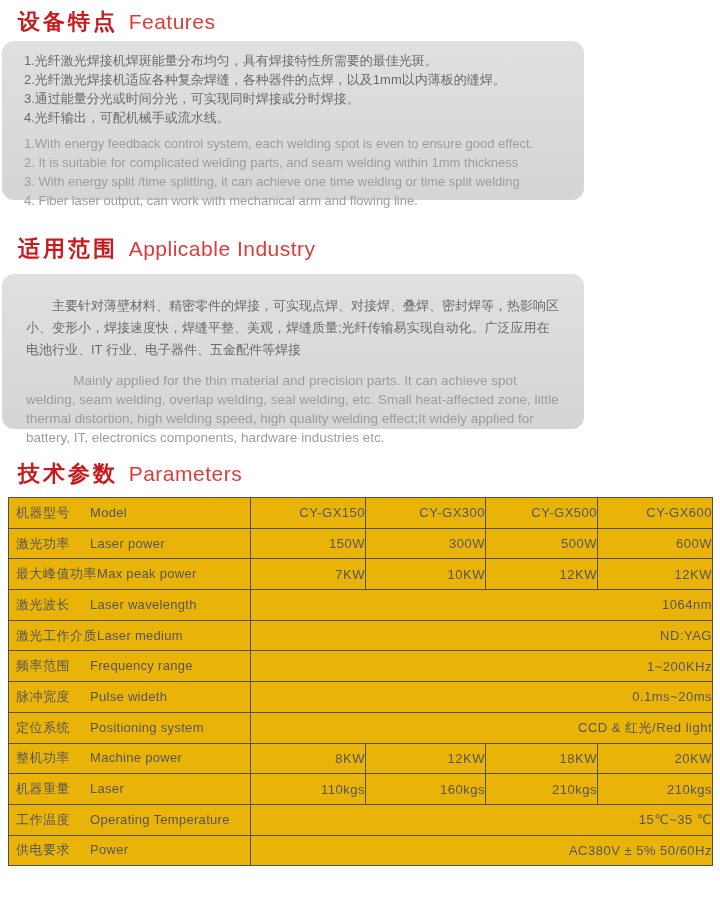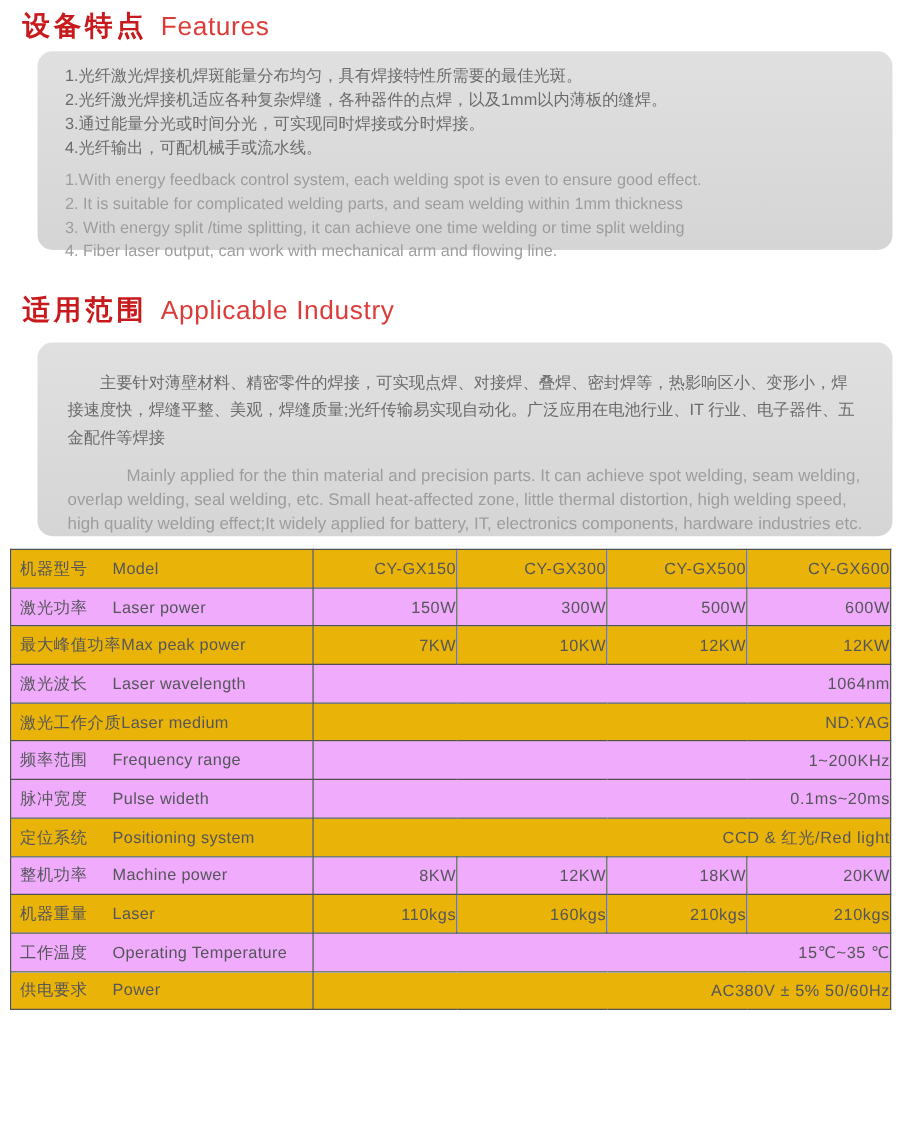--- a/index.html
+++ b/index.html
@@ -26,22 +26,22 @@
   .sec-title .t-en{
     font-size:21px;font-weight:normal;
     color:#dc3c39;letter-spacing:0.5px;margin-left:4px;
   }
   .title-1{padding-top:7px;}
   .title-2{margin-top:34px;}
   .title-3{margin-top:30px;}
 
   
   .gray-box{
-    width:684px;
-    margin-left:30px;
+    width:582px;
+    margin-left:2px;
     background:linear-gradient(#e0e0e0,#d5d5d5);
     border-radius:12px;
     box-sizing:border-box;
   }
   .box-features{height:159px;margin-top:6px;padding:10px 20px 0 22px;}
   .box-industry{height:155px;margin-top:12px;padding:21px 24px 0 24px;}
 
   ul.feature-list{list-style:none;margin:0;padding:0;}
   ul.feature-list li{
     font-size:13px;line-height:19px;
@@ -68,21 +68,21 @@
   }
   table.params td{
     border:1px solid #505052;
     height:29.7px;
     padding:0;
     font-size:13px;
     color:#55565a;
     background:#eab308;
     overflow:hidden;
   }
-  table.params tr.shaded td{background:#f0abfc;margin-left:32px;}
+  table.params tr.shaded td{background:#eab308;margin-left:32px;}
   td.label-cell{padding-left:5px;}
   .label-cell .cn{
     display:inline-block;min-width:74px;
     padding-left:7px;box-sizing:content-box;
     letter-spacing:0.5px;
   }
   .label-cell .en{letter-spacing:0.3px;}
   td.val{text-align:right;letter-spacing:0.5px;}
 </style>
 </head>
@@ -116,20 +116,24 @@
       <span class="t-cn">适用范围</span>
       <span class="t-en">Applicable Industry</span>
     </h2>
     <div class="gray-box box-industry">
       <p class="para-cn">主要针对薄壁材料、精密零件的焊接，可实现点焊、对接焊、叠焊、密封焊等，热影响区小、变形小，焊接速度快，焊缝平整、美观，焊缝质量;光纤传输易实现自动化。广泛应用在电池行业、IT 行业、电子器件、五金配件等焊接</p>
       <p class="para-en">Mainly applied for the thin material and precision parts. It can achieve spot welding, seam welding, overlap welding, seal welding, etc. Small heat-affected zone, little thermal distortion, high welding speed, high quality welding effect;It widely applied for battery, IT, electronics components, hardware industries etc.</p>
     </div>
   </section>
 
   <section>
+    <h2 class="sec-title title-3">
+      <span class="t-cn">技术参数</span>
+      <span class="t-en">Parameters</span>
+    </h2>
     <table class="params">
       <colgroup>
         <col style="width:242px">
         <col style="width:115px">
         <col style="width:120px">
         <col style="width:112px">
         <col style="width:115px">
       </colgroup>
       <tbody>
           <tr>

